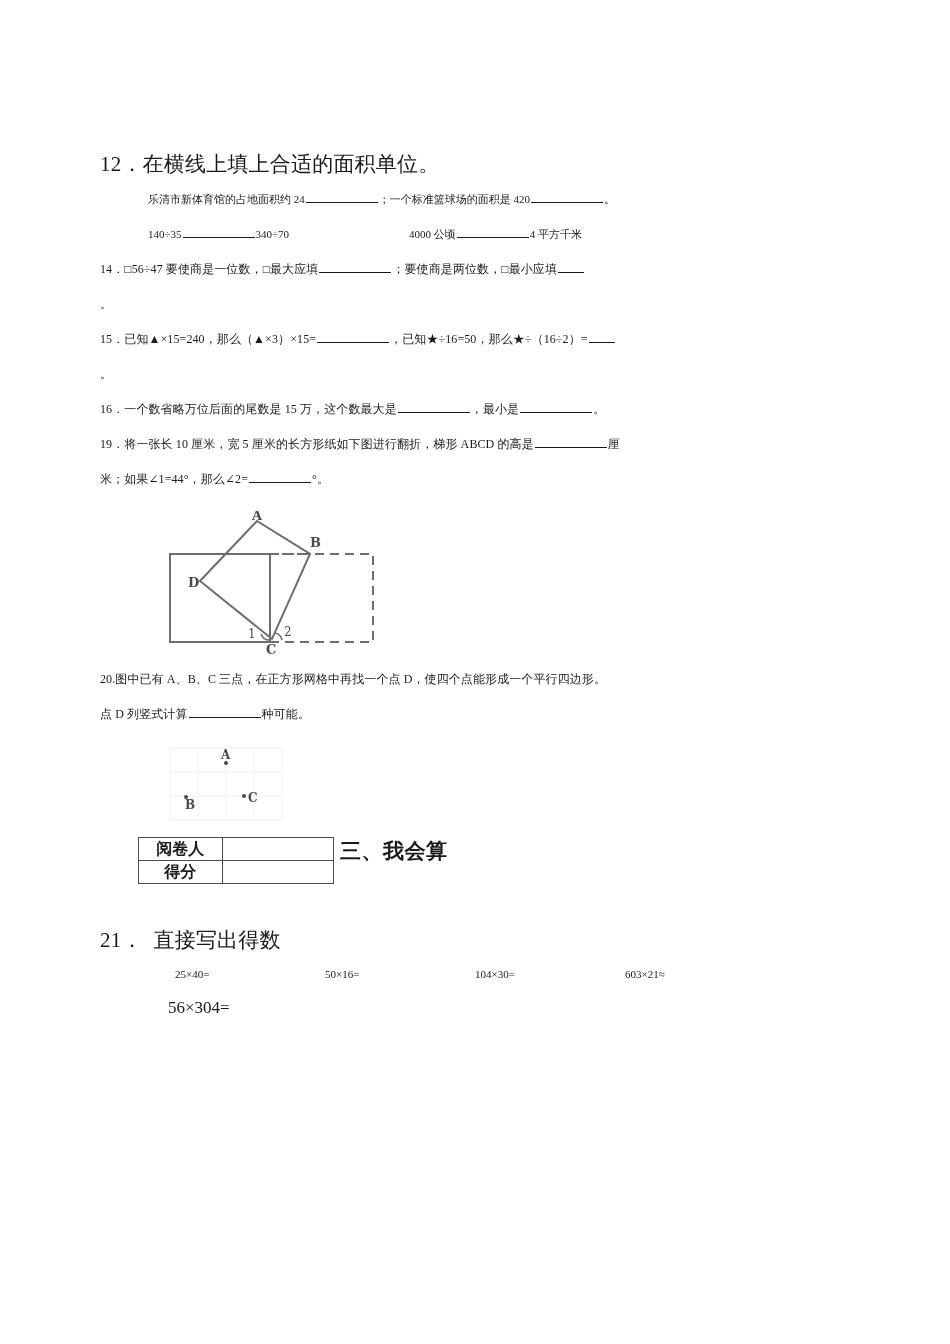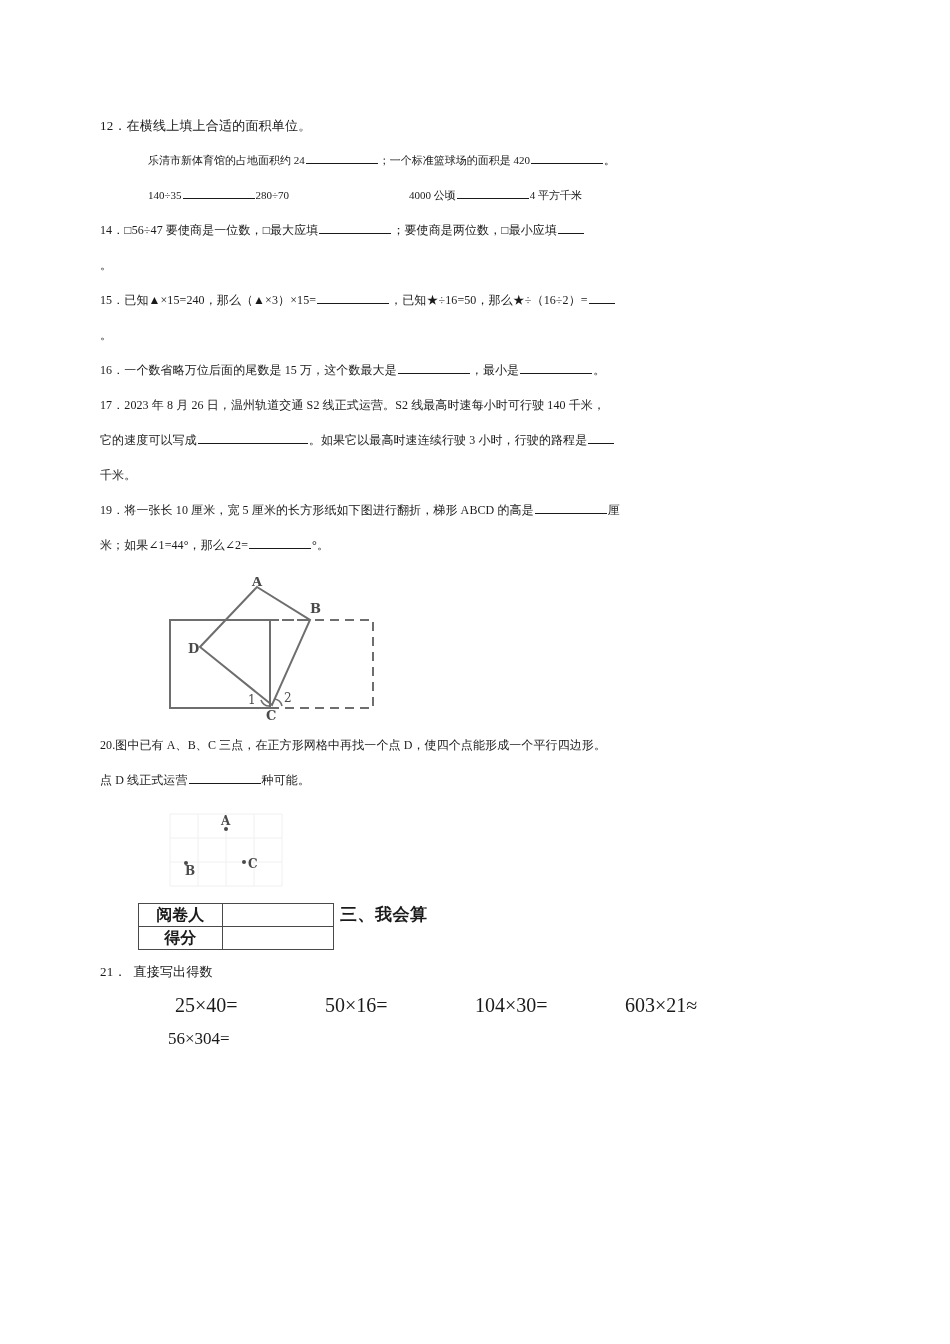--- a/index.html
+++ b/index.html
@@ -14,24 +14,25 @@
     overflow: hidden;
   }
   .page {
     position: absolute;
     left: 0; top: 0;
     width: 950px;
     height: 1344px;
     padding: 108px 100px 0 100px;
   }
   .q {
-    font-size: 13px;
+    font-size: 21px;
     line-height: 35px;
     letter-spacing: 0.2px;
     white-space: nowrap;
+    margin-top: 39px;
   }
   .q-indent {
     font-size: 11px;
     line-height: 35px;
     padding-left: 48px;
     white-space: nowrap;
   }
   .q-wrap {
     font-size: 12px;
     line-height: 35px;
@@ -80,29 +81,29 @@
     height: 23px;
     font-size: 16px;
     font-weight: bold;
     font-family: "DejaVu Sans", "Liberation Sans", sans-serif;
     text-align: center;
     padding: 0;
   }
   table.score td.lbl { width: 84px; }
   table.score td.val { width: 112px; }
   .sec-title {
-    font-size: 17px;
+    font-size: 21px;
     font-weight: bold;
     font-family: "DejaVu Sans", "Liberation Sans", sans-serif;
     margin-left: 6px;
     letter-spacing: 0.5px;
   }
   .calc-row {
     display: flex;
-    font-size: 20px;
+    font-size: 11px;
     line-height: 33px;
     padding-left: 75px;
   }
   .calc-cell { width: 150px; }
   .q-sub {
     font-size: 17px;
     line-height: 33px;
     padding-left: 68px;
   }
 </style>
@@ -112,38 +113,35 @@
 <div class="page">
 
   <div class="q">
     <span>12．</span><span>在横线上填上合适的面积单位。</span>
   </div>
   <div class="q-indent">
     <span>乐清市新体育馆的占地面积约 24</span><span class="blank b-md"></span><span>；一个标准篮球场的面积是 420</span><span class="blank b-md"></span><span>。</span>
   </div>
 
   <div class="q-indent">
-    <span>140÷35</span><span class="blank b-md"></span><span>280÷70</span><span class="spacer-lg"></span><span>4000 公顷</span><span class="blank b-md"></span><span>4 平方千米</span>
+    <span>140÷35</span><span class="blank b-md"></span><span>340÷70</span><span class="spacer-lg"></span><span>4000 公顷</span><span class="blank b-md"></span><span>4 平方千米</span>
   </div>
 
   <div class="q-wrap">
     <span>14．</span><span>□56÷47 要使商是一位数，□最大应填</span><span class="blank b-md"></span><span>；要使商是两位数，□最小应填</span><span class="blank b-xs"></span><br><span>。</span>
   </div>
 
   <div class="q-wrap">
     <span>15．</span><span>已知▲×15=240，那么（▲×3）×15=</span><span class="blank b-md"></span><span>，已知★÷16=50，那么★÷（16÷2）=</span><span class="blank b-xs"></span><br><span>。</span>
   </div>
 
   <div class="q-wrap">
     <span>16．</span><span>一个数省略万位后面的尾数是 15 万，这个数最大是</span><span class="blank b-md"></span><span>，最小是</span><span class="blank b-md"></span><span>。</span>
   </div>
 
-  <div class="q-wrap">
-    <span>17．</span><span>2023 年 8 月 26 日，温州轨道交通 S2 线正式运营。S2 线最高时速每小时可行驶 140 千米，</span><br><span>它的速度可以写成</span><span class="blank b-lg"></span><span>。如果它以最高时速连续行驶 3 小时，行驶的路程是</span><span class="blank b-xs"></span><br><span>千米。</span>
-  </div>
 
 
   <div class="q-wrap">
     <span>19．</span><span>将一张长 10 厘米，宽 5 厘米的长方形纸如下图进行翻折，梯形 ABCD 的高是</span><span class="blank b-md"></span><span>厘</span><br><span>米；如果∠1=44°，那么∠2=</span><span class="blank b-sm"></span><span>°。</span>
   </div>
 
   <div class="fig19">
     <svg width="230" height="145" viewBox="0 0 230 145">
 
       <path d="M 10 43 L 110 43 L 110 131 L 10 131 Z" fill="none" stroke="#6e6e6e" stroke-width="2"></path>
@@ -160,21 +158,21 @@
       <text x="92" y="9" font-family="DejaVu Serif, serif" font-size="13" font-weight="bold" fill="#4a4a4a">A</text>
       <text x="150" y="36" font-family="DejaVu Serif, serif" font-size="13" font-weight="bold" fill="#4a4a4a">B</text>
       <text x="106" y="143" font-family="DejaVu Serif, serif" font-size="13" font-weight="bold" fill="#4a4a4a">C</text>
       <text x="28" y="76" font-family="DejaVu Serif, serif" font-size="13" font-weight="bold" fill="#4a4a4a">D</text>
       <text x="88" y="127" font-family="DejaVu Serif, serif" font-size="12" fill="#4a4a4a">1</text>
       <text x="124" y="125" font-family="DejaVu Serif, serif" font-size="12" fill="#4a4a4a">2</text>
     </svg>
   </div>
 
   <div class="q-wrap">
-    <span>20.</span><span>图中已有 A、B、C 三点，在正方形网格中再找一个点 D，使四个点能形成一个平行四边形。</span><br><span>点 D 线正式运营</span><span class="blank b-md"></span><span>种可能。</span>
+    <span>20.</span><span>图中已有 A、B、C 三点，在正方形网格中再找一个点 D，使四个点能形成一个平行四边形。</span><br><span>点 D 列竖式计算</span><span class="blank b-md"></span><span>种可能。</span>
   </div>
 
   <div class="fig20">
     <svg width="165" height="85" viewBox="0 0 165 85">
       <g stroke="#f0f0f0" stroke-width="1">
         <line x1="12" y1="6" x2="12" y2="78"></line>
         <line x1="40" y1="6" x2="40" y2="78"></line>
         <line x1="68" y1="6" x2="68" y2="78"></line>
         <line x1="96" y1="6" x2="96" y2="78"></line>
         <line x1="124" y1="6" x2="124" y2="78"></line>

